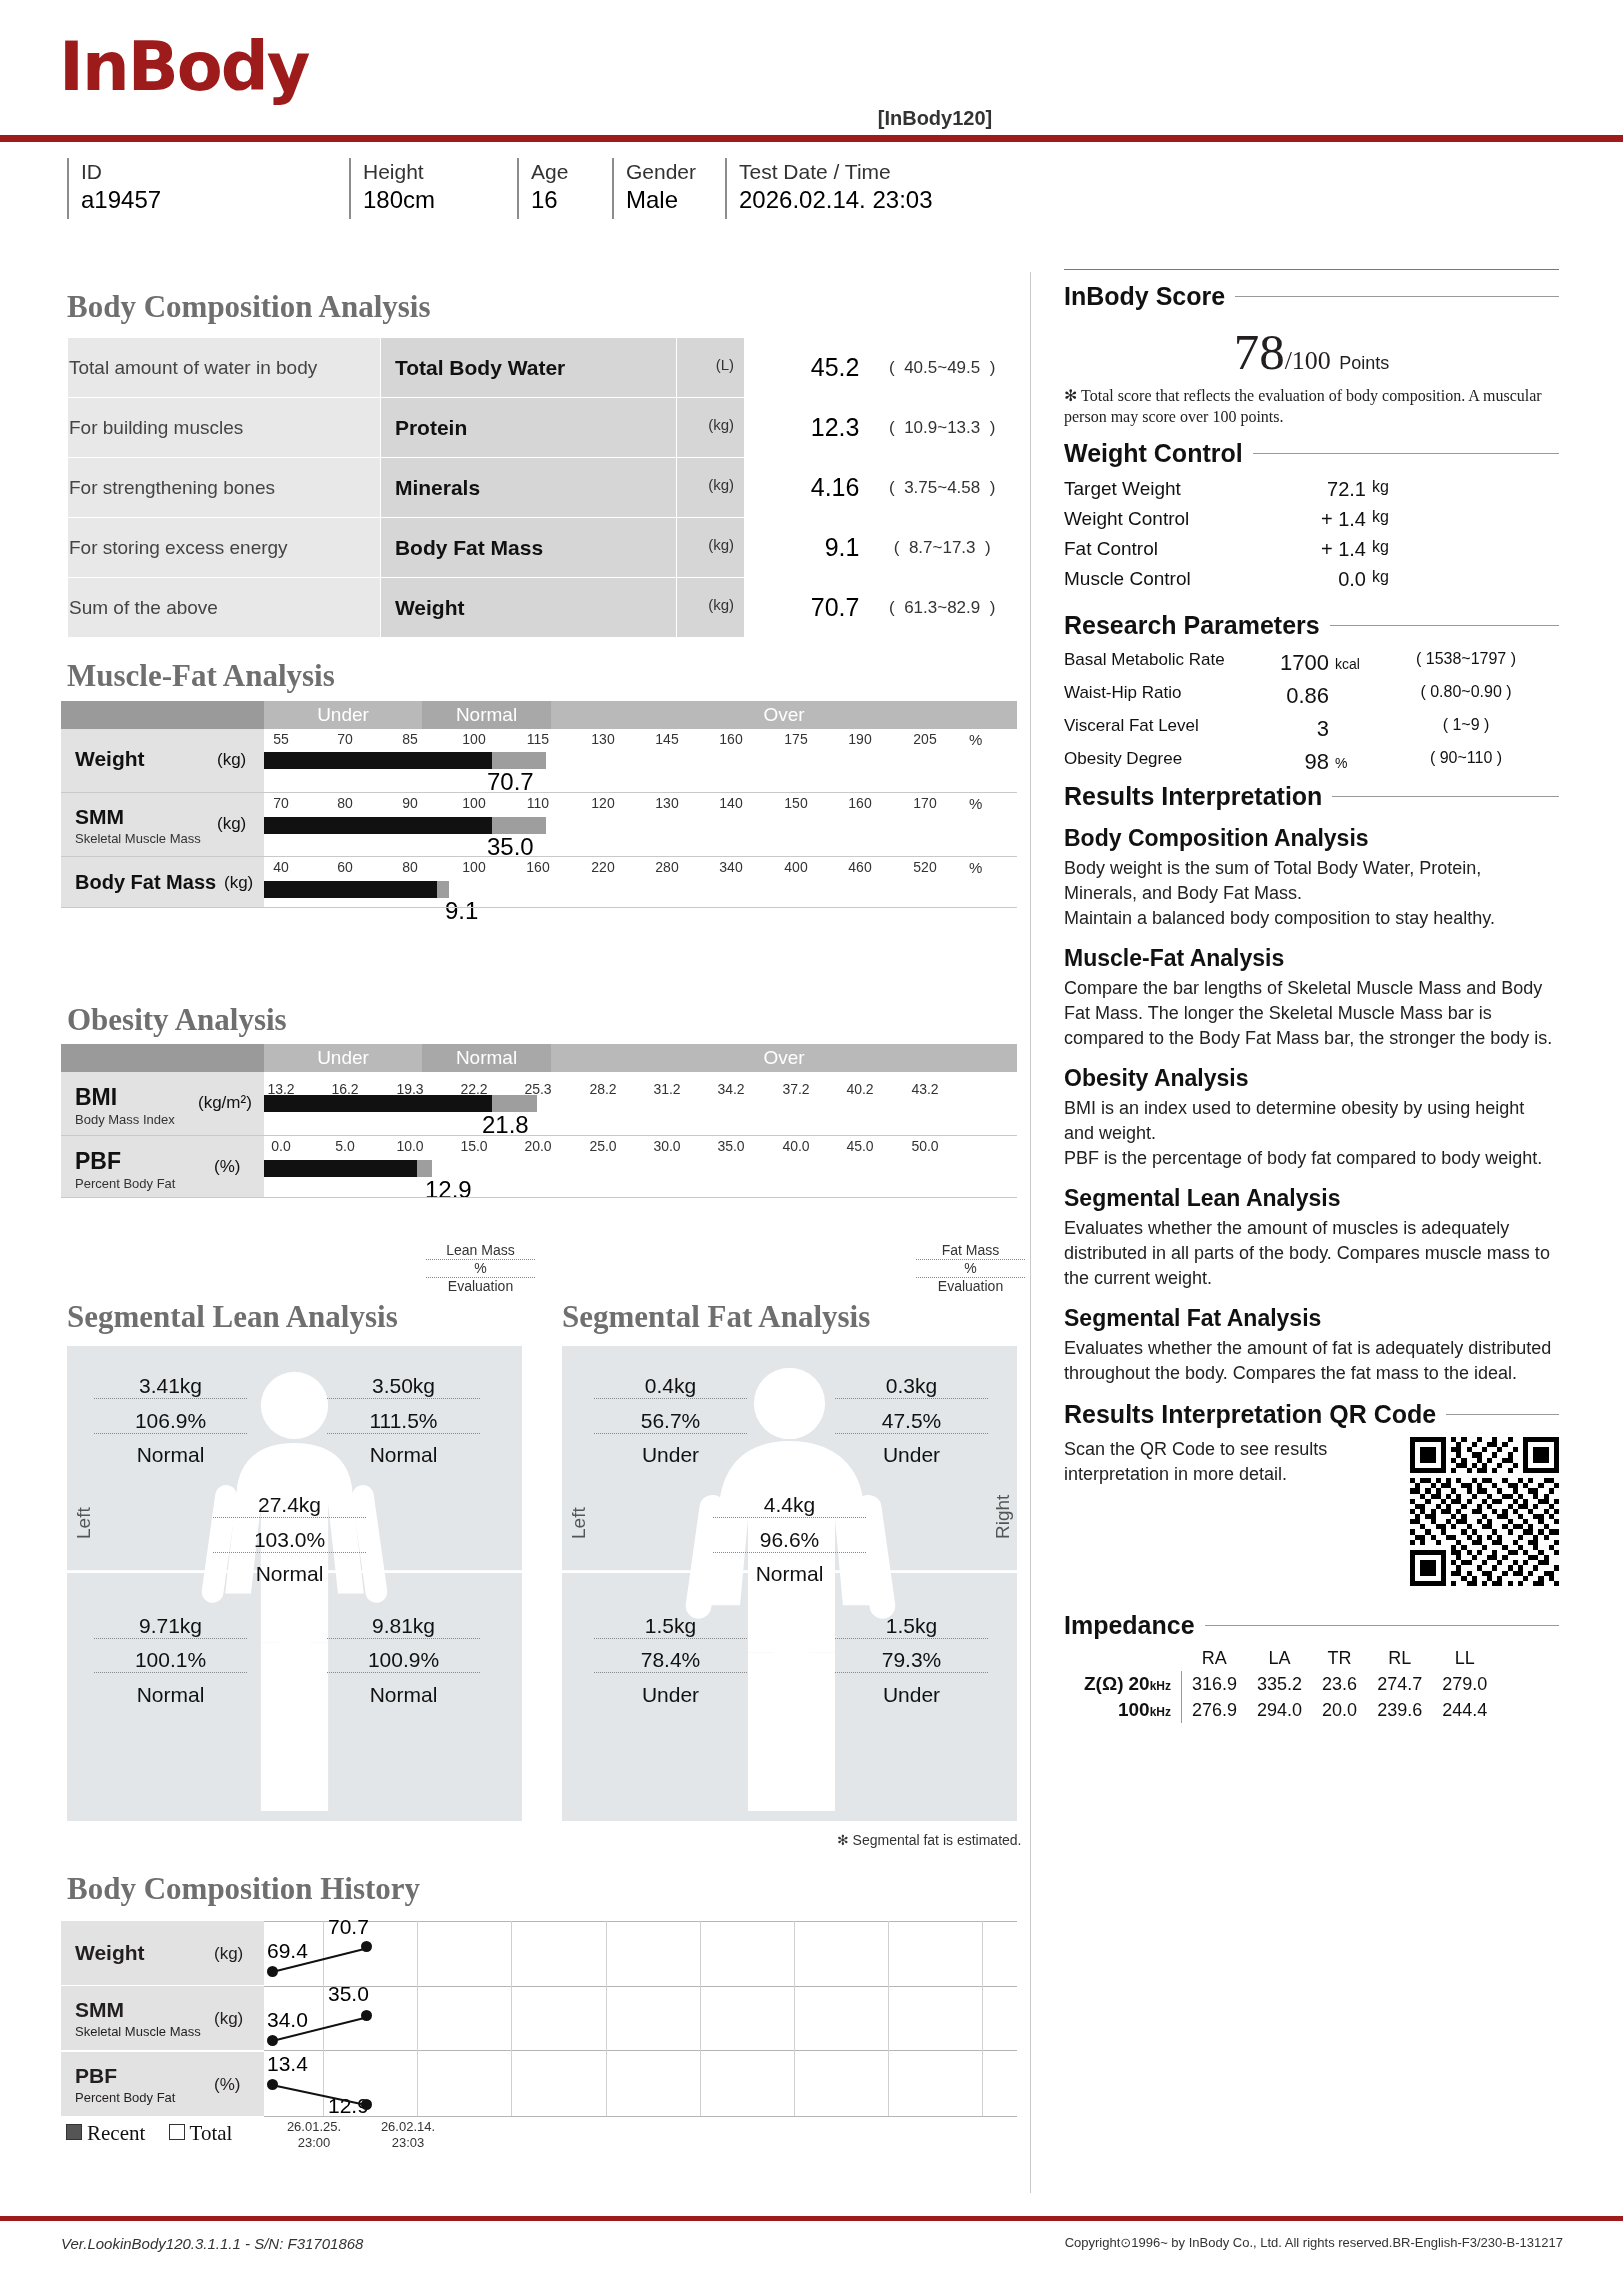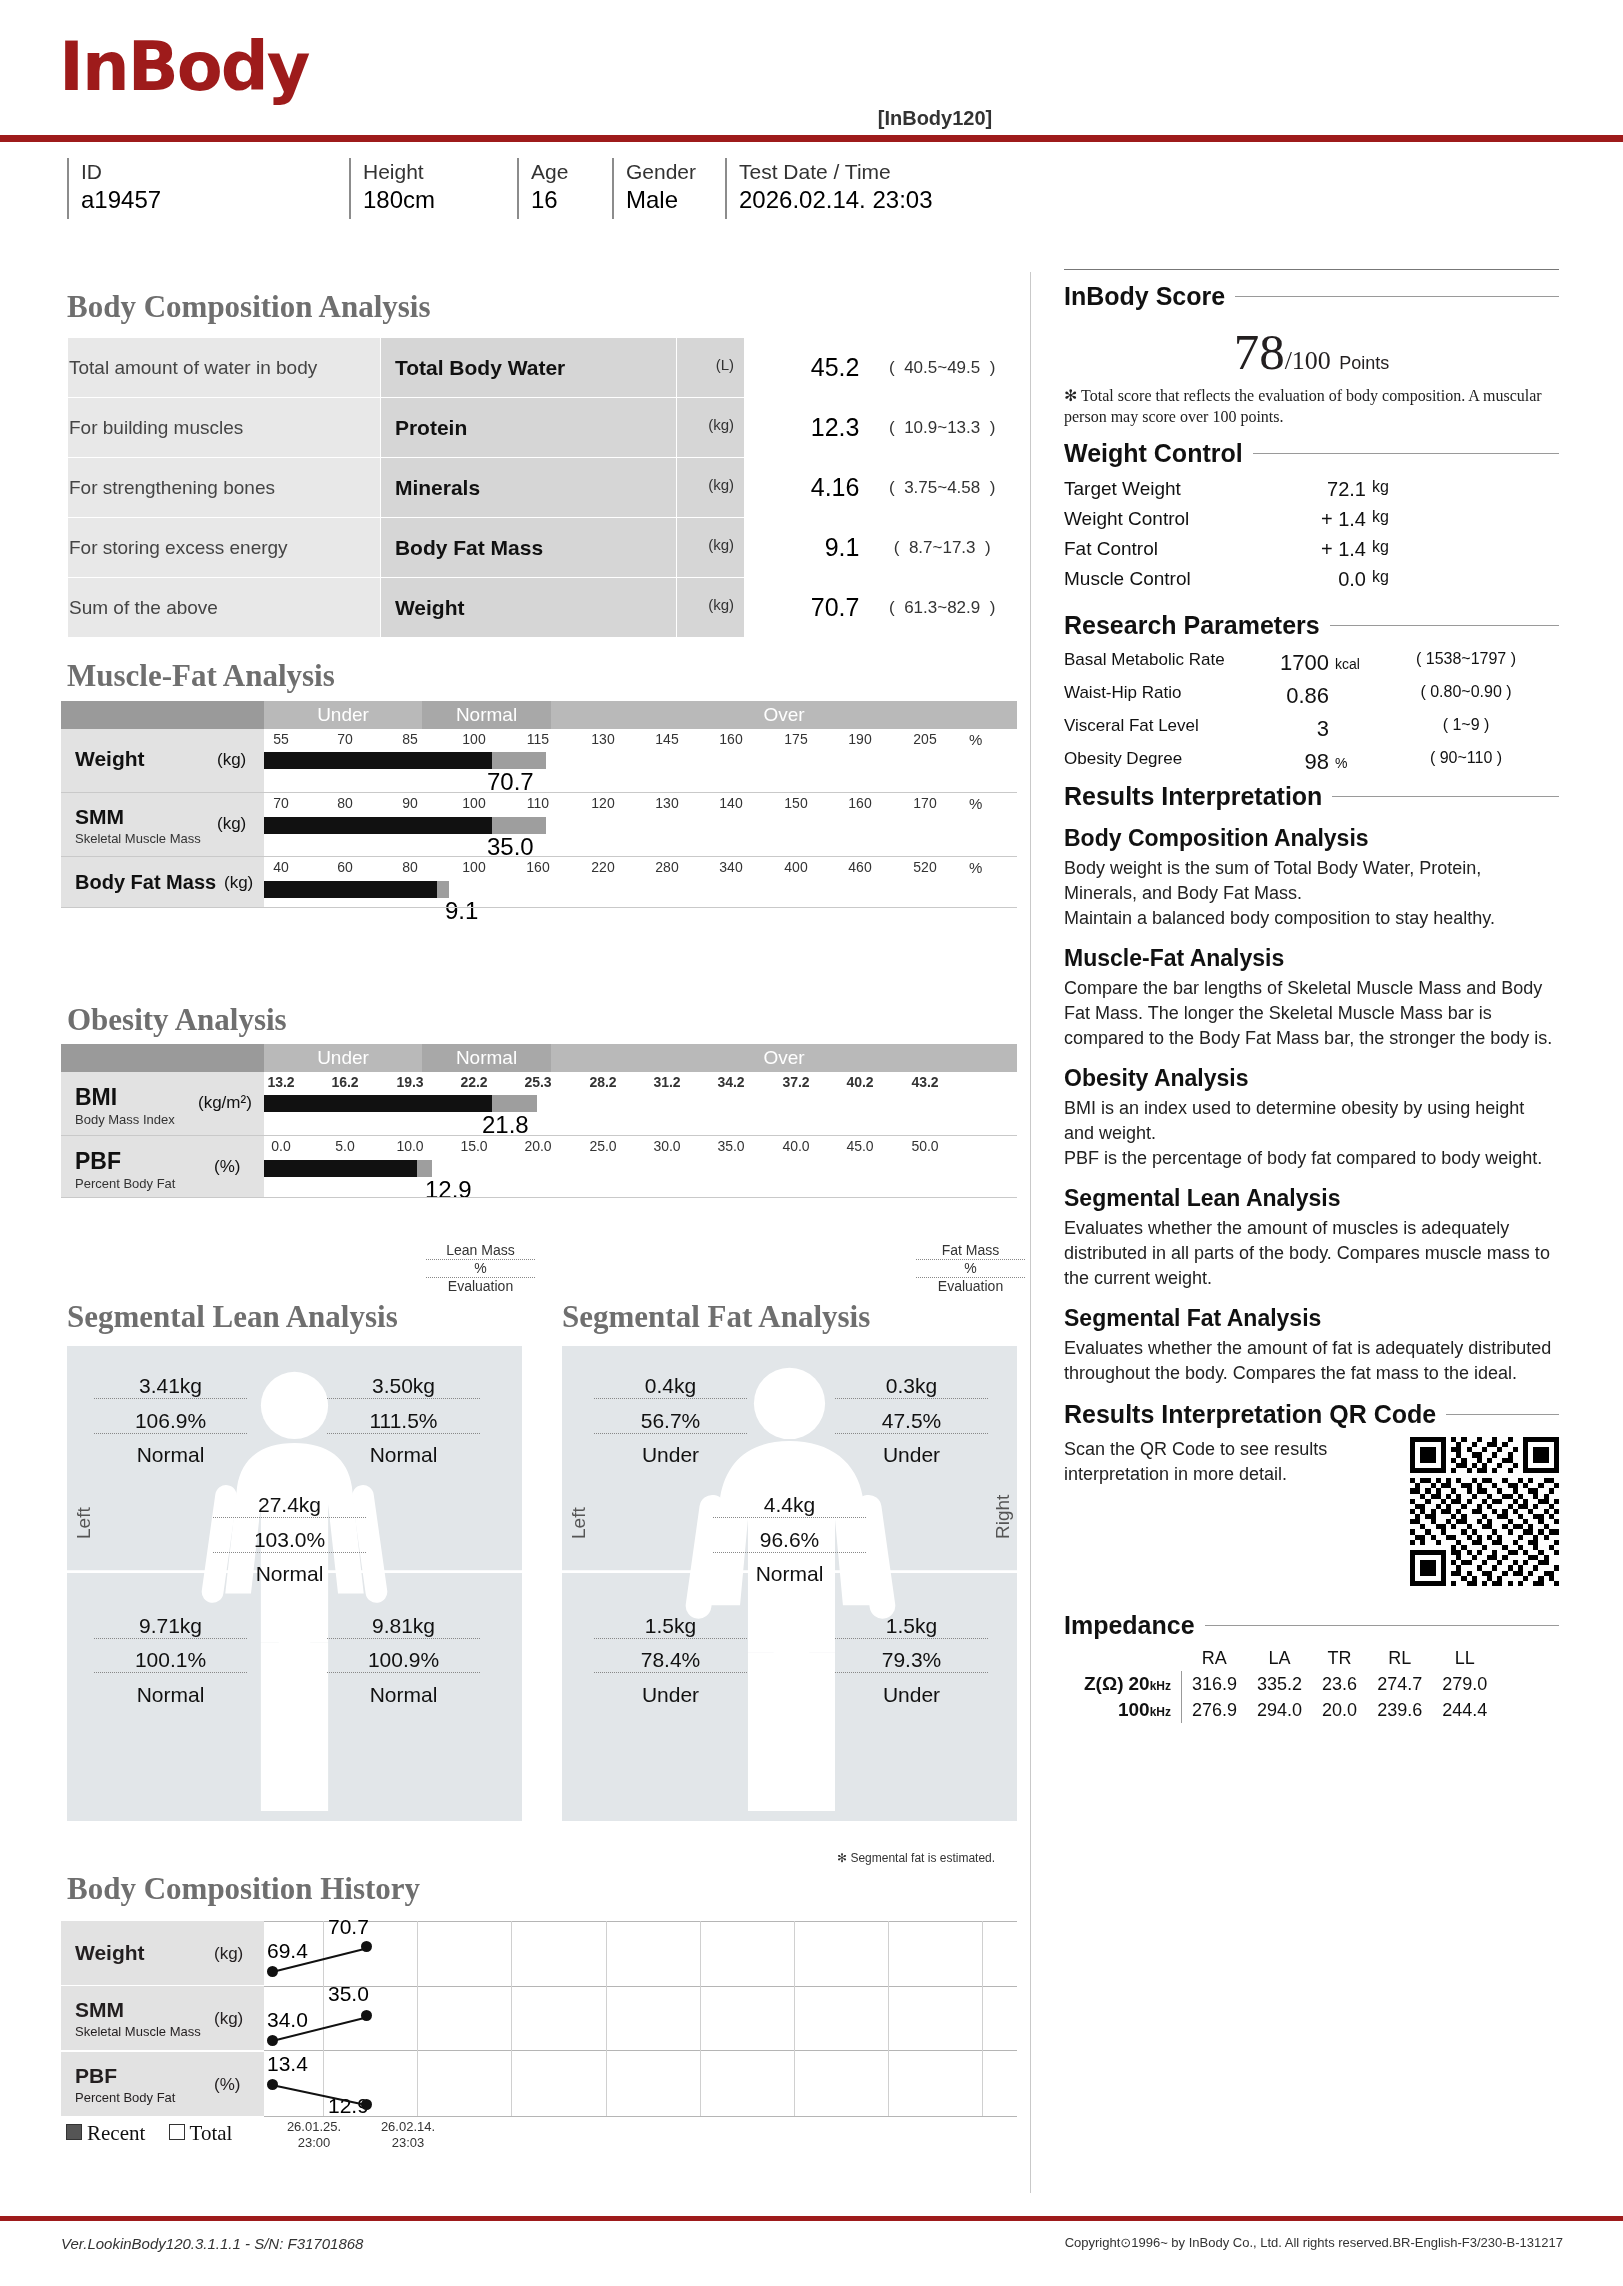--- a/index.html
+++ b/index.html
@@ -259,21 +259,21 @@
     <div class="hdr-cell hdr-left" style="left:0px;top:0;width:203px;"></div>
     <div class="hdr-cell hdr-under" style="left:203px;top:0;width:158px;">Under</div>
     <div class="hdr-cell hdr-normal" style="left:361px;top:0;width:129px;">Normal</div>
     <div class="hdr-cell hdr-over" style="left:490px;top:0;width:466px;">Over</div>
 
     <div class="rowlbl" style="left:0px;top:28px;width:203px;height:63px;">
       <div class="nm" style="position:absolute;left:14px;top:12px;font-size:23px;">BMI</div>
       <div class="sub" style="position:absolute;left:14px;top:40px;">Body Mass Index</div>
       <div class="un" style="position:absolute;left:137px;top:21px;">(kg/m²)</div>
     </div>
-    <div class="ticks" style="left:203px;top:30px;width:753px;height:18px;font-weight:bold;">
+    <div class="ticks" style="left:203px;top:37px;width:753px;height:18px;">
       <div class="tick" style="left:-3px;">13.2</div>
       <div class="tick" style="left:61px;">16.2</div>
       <div class="tick" style="left:126px;">19.3</div>
       <div class="tick" style="left:190px;">22.2</div>
       <div class="tick" style="left:254px;">25.3</div>
       <div class="tick" style="left:319px;">28.2</div>
       <div class="tick" style="left:383px;">31.2</div>
       <div class="tick" style="left:447px;">34.2</div>
       <div class="tick" style="left:512px;">37.2</div>
       <div class="tick" style="left:576px;">40.2</div>
@@ -373,21 +373,21 @@
   <div class="seg-val" style="left:835px;top:1443px;width:153px;border-bottom:none;">Under</div>
   <div class="seg-val" style="left:713px;top:1493px;width:153px;">4.4kg</div>
   <div class="seg-val" style="left:713px;top:1528px;width:153px;">96.6%</div>
   <div class="seg-val" style="left:713px;top:1562px;width:153px;border-bottom:none;">Normal</div>
   <div class="seg-val" style="left:594px;top:1614px;width:153px;">1.5kg</div>
   <div class="seg-val" style="left:594px;top:1648px;width:153px;">78.4%</div>
   <div class="seg-val" style="left:594px;top:1683px;width:153px;border-bottom:none;">Under</div>
   <div class="seg-val" style="left:835px;top:1614px;width:153px;">1.5kg</div>
   <div class="seg-val" style="left:835px;top:1648px;width:153px;">79.3%</div>
   <div class="seg-val" style="left:835px;top:1683px;width:153px;border-bottom:none;">Under</div>
-  <div style="position:absolute;left:837px;top:1832px;font-size:12px;color:#333;margin-top:19px;">✻ Segmental fat is estimated.</div>
+  <div style="position:absolute;left:837px;top:1832px;font-size:14px;color:#333;">✻ Segmental fat is estimated.</div>
 
   <div class="sect-title" style="left:67px;top:1871px;">Body Composition History</div>
   <div class="chartbox" style="left:61px;top:1921px;width:956px;height:238px;">
 
     <div class="histlbl" style="left:0;top:0;width:203px;height:64px;">
       <div style="position:absolute;left:14px;top:20px;font-size:21px;font-weight:bold;">Weight</div>
       <div style="position:absolute;left:153px;top:23px;font-size:17px;">(kg)</div>
     </div>
     <div class="histlbl" style="left:0;top:65px;width:203px;height:64px;">
       <div style="position:absolute;left:14px;top:12px;font-size:21px;font-weight:bold;">SMM</div>

